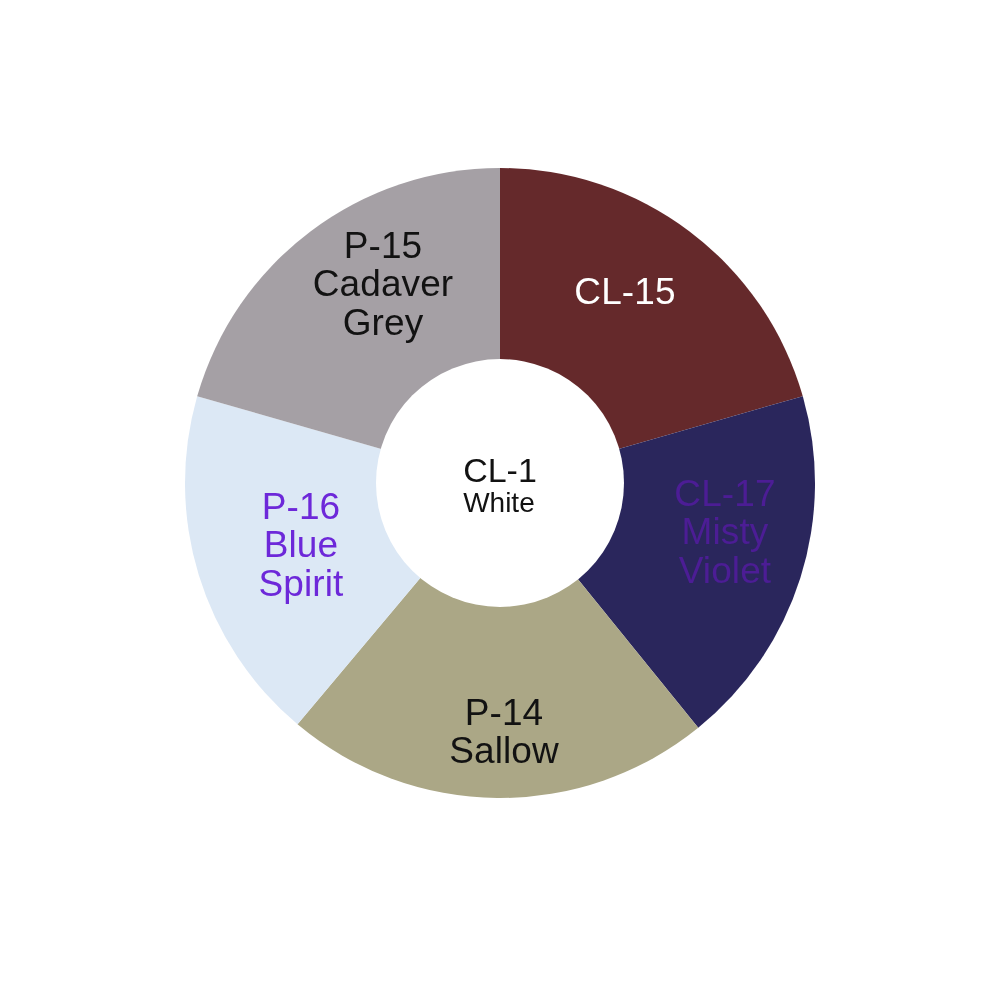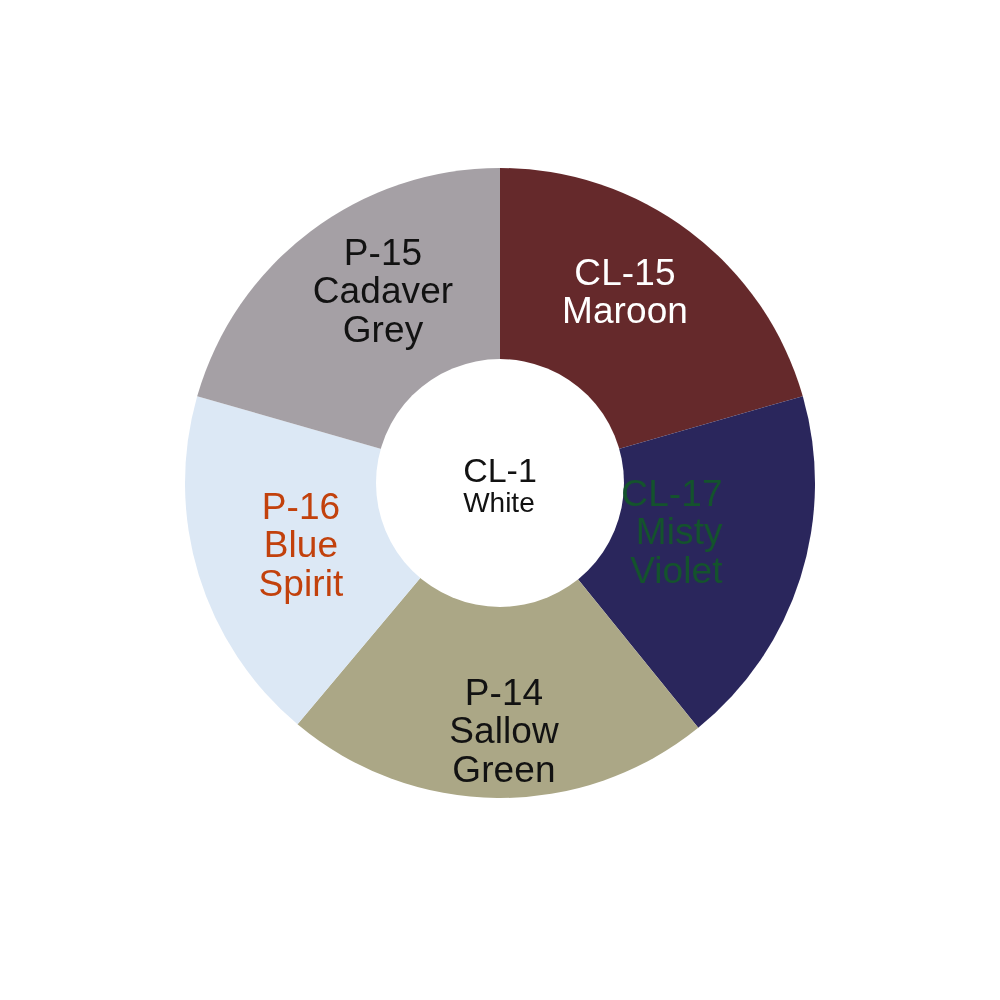--- a/index.html
+++ b/index.html
@@ -65,23 +65,23 @@
     <g id="slice-group">
         <path d="M 500 483 L 500.00 168.00 A 315 315 0 0 1 802.80 396.17 Z" fill="#65292B"></path>
         <path d="M 500 483 L 802.80 396.17 A 315 315 0 0 1 698.24 727.80 Z" fill="#2A265C"></path>
         <path d="M 500 483 L 698.24 727.80 A 315 315 0 0 1 297.52 724.30 Z" fill="#ABA786"></path>
         <path d="M 500 483 L 297.52 724.30 A 315 315 0 0 1 197.20 396.17 Z" fill="#DCE8F5"></path>
         <path d="M 500 483 L 197.20 396.17 A 315 315 0 0 1 500.00 168.00 Z" fill="#A5A0A5"></path>
       </g>
     <circle id="center-hole" cx="500" cy="483" r="124" fill="#ffffff"></circle>
   </svg>
   <div id="label-layer">
-      <div class="seg-label" style="left: 625px; top: 292px; color: rgb(255, 255, 255);"><span class="code">CL-15</span><span class="nm">Maroon</span></div>
-      <div class="seg-label" style="left: 672px; top: 533px; color: #14532d; text-align: right;"><span class="code">CL-17</span><span class="nm">Misty</span><span class="nm">Violet</span></div>
-      <div class="seg-label" style="left: 504px; top: 702px; color: rgb(18, 18, 18); margin-top: 30px;"><span class="code">P-14</span><span class="nm">Sallow</span><span class="nm">Green</span></div>
-      <div class="seg-label" style="left: 301px; top: 546px; color: #c2410c; text-align: center;"><span class="code">P-16</span><span class="nm">Blue</span><span class="nm">Spirit</span></div>
-      <div class="seg-label" style="left: 383px; top: 292px; color: rgb(18, 18, 18);"><span class="code">P-15</span><span class="nm">Cadaver</span><span class="nm">Grey</span></div>
+      <div class="seg-label" style="left: 625px; top: 292px; color: rgb(255, 255, 255);"><span class="code">CL-15</span></div>
+      <div class="seg-label" style="left: 725px; top: 533px; color: #4c1d95;"><span class="code">CL-17</span><span class="nm">Misty</span><span class="nm">Violet</span></div>
+      <div class="seg-label" style="left: 504px; top: 702px; color: rgb(18, 18, 18); margin-top: 30px;"><span class="code">P-14</span><span class="nm">Sallow</span></div>
+      <div class="seg-label" style="left: 301px; top: 546px; color: #6d28d9; text-align: center;"><span class="code">P-16</span><span class="nm">Blue</span><span class="nm">Spirit</span></div>
+      <div class="seg-label" style="left: 383px; top: 285px; color: rgb(18, 18, 18);"><span class="code">P-15</span><span class="nm">Cadaver</span><span class="nm">Grey</span></div>
       <div class="center-label" style="left: 500px; top: 485px; color: rgb(18, 18, 18);">
         <span class="code">CL-1</span>
         <span class="nm">White</span>
       </div>
     </div>
 </div>
 
 </body></html>

